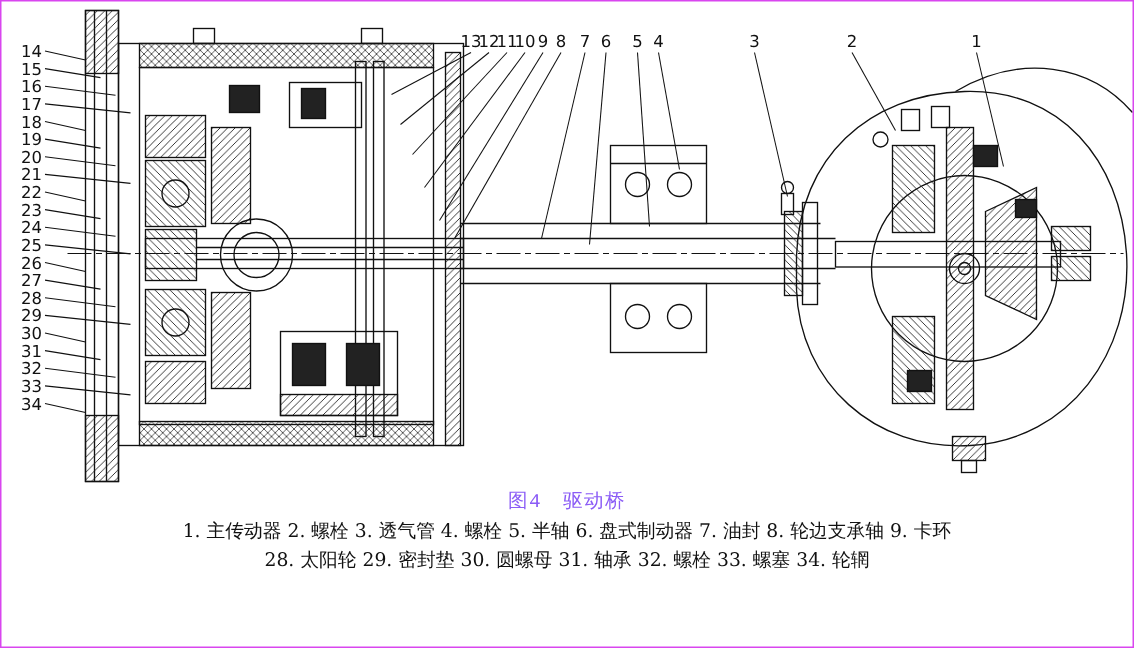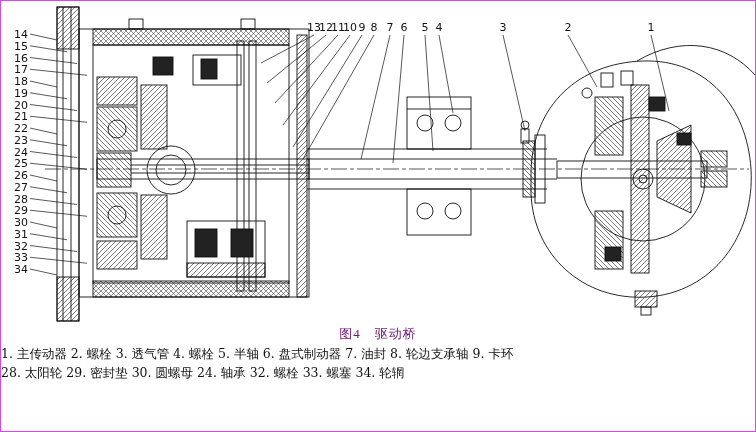--- a/index.html
+++ b/index.html
@@ -8,26 +8,26 @@
     width:754px;height:430px;
     border:1px solid #d946ef;
     background:#fff;
     font-family:"DejaVu Sans",sans-serif;
     overflow:hidden;
   }
   .diagram{position:absolute;top:0;left:0;}
   .caption{
     position:absolute;top:324px;left:0;width:100%;
     text-align:center;
-    font-family:Liberation Serif, serif;
-    font-size:13px;color:#701a75;letter-spacing:1px;
+    font-family:Liberation Mono, monospace;
+    font-size:13px;color:#8b5cf6;letter-spacing:1px;
   }
   .parts{
     position:absolute;top:343px;left:0;width:100%;
-    color:#111;
+    text-align:center;color:#111;
     font-family:"DejaVu Serif","Liberation Serif",serif;
     font-size:12.5px;line-height:19px;
   }
   .parts div{white-space:pre;}
   svg text{font-family:"DejaVu Sans",sans-serif;font-size:11px;fill:#111;}
 </style>
 </head>
 <body>
 
 <div class="page">
@@ -213,16 +213,16 @@
         <text x="20" y="248.5" text-anchor="middle">32</text>
         <text x="20" y="260.25" text-anchor="middle">33</text>
         <text x="20" y="272" text-anchor="middle">34</text>
       </g>
   </svg>
 
   <div class="caption">图4　驱动桥</div>
 
   <div class="parts">
     <div>1. 主传动器 2. 螺栓 3. 透气管 4. 螺栓 5. 半轴 6. 盘式制动器 7. 油封 8. 轮边支承轴 9. 卡环</div>
-    <div>28. 太阳轮 29. 密封垫 30. 圆螺母 24. 轴承 32. 螺栓 33. 螺塞 34. 轮辋</div>
+    <div>28. 太阳轮 29. 密封垫 30. 圆螺母 31. 轴承 32. 螺栓 33. 螺塞 34. 轮辋</div>
   </div>
 
 </div>
 
 </body></html>

